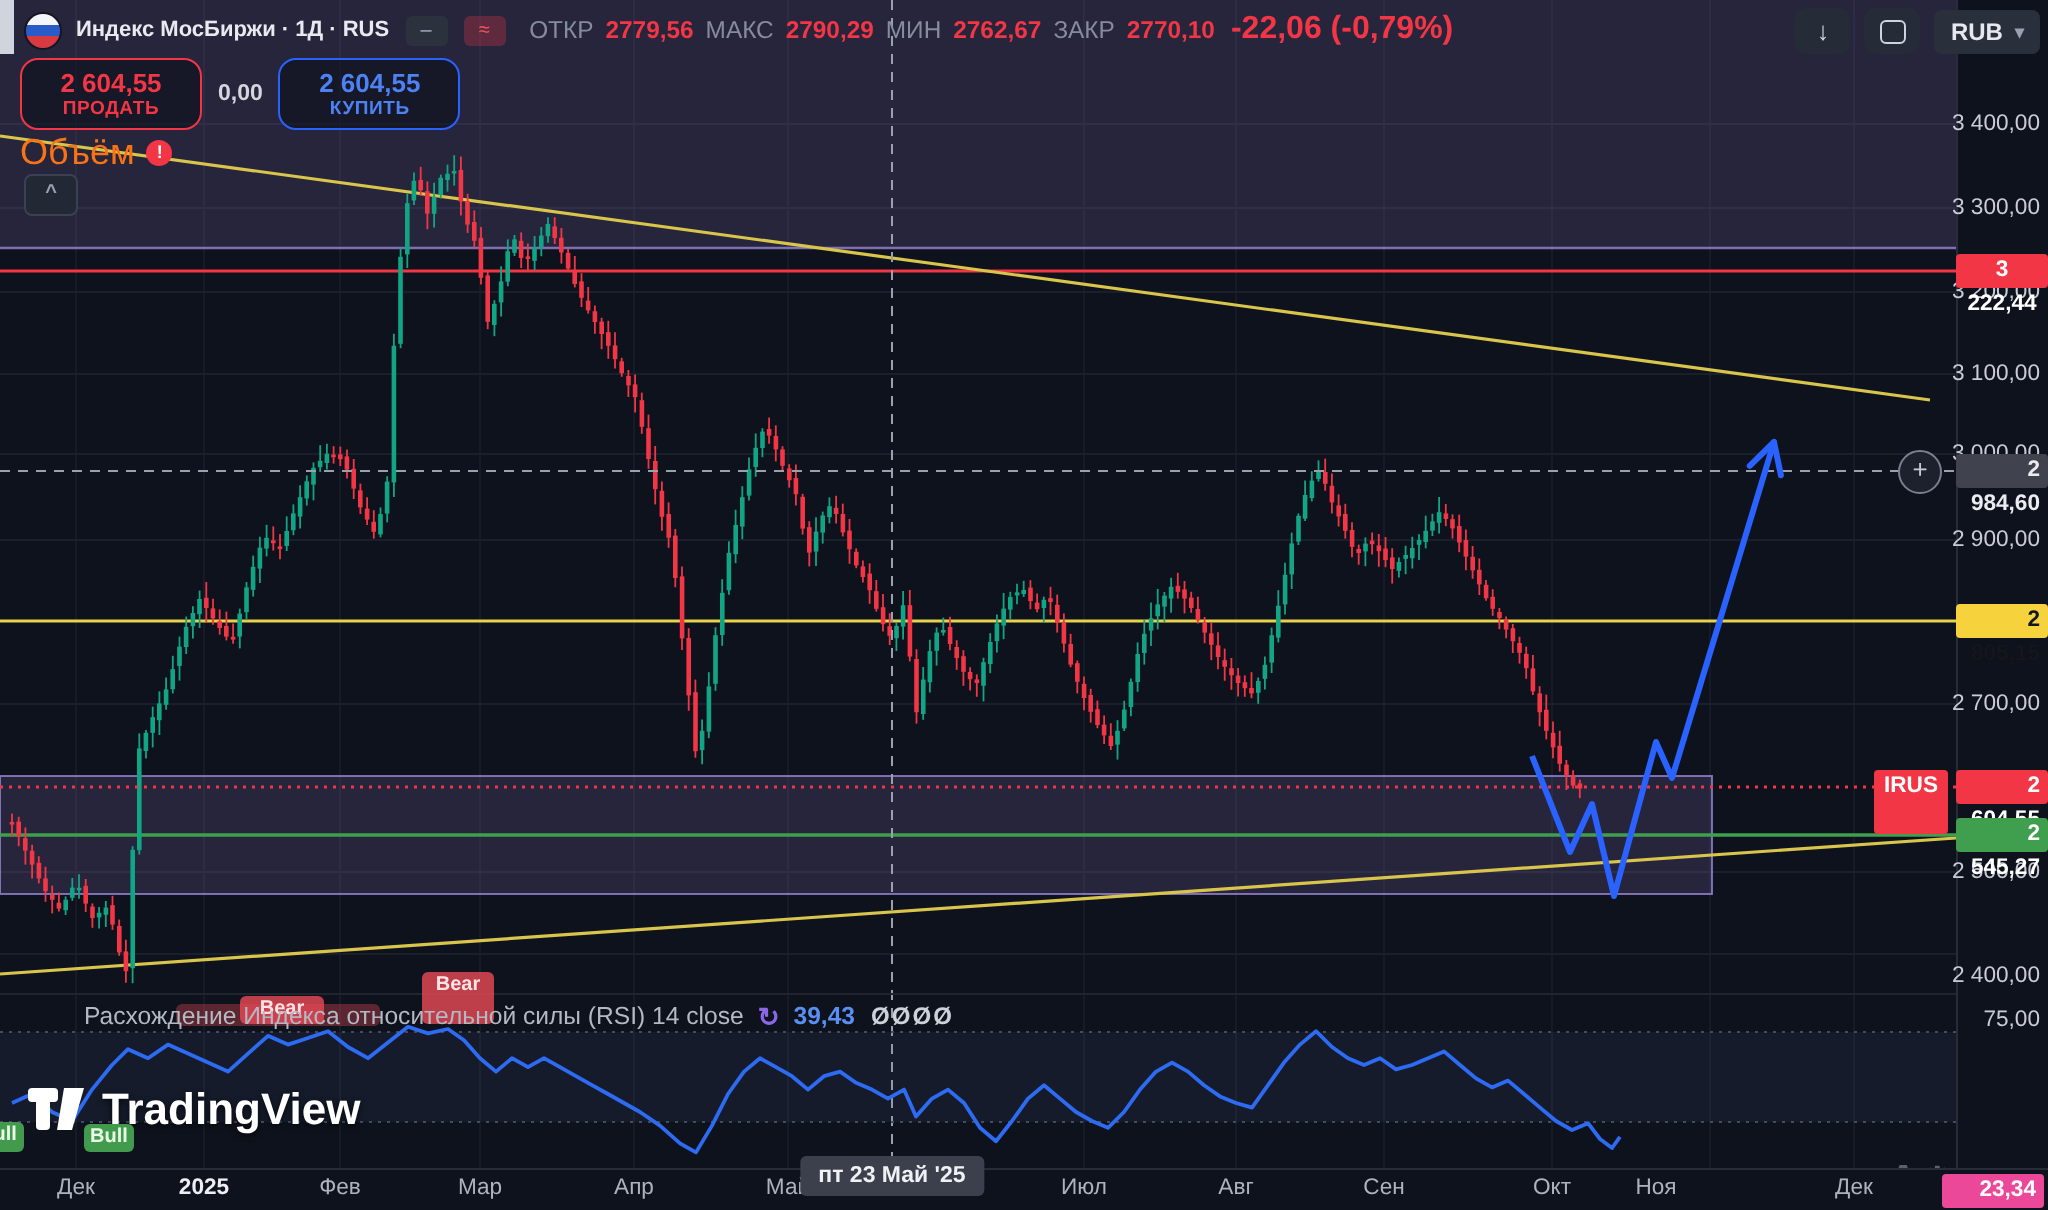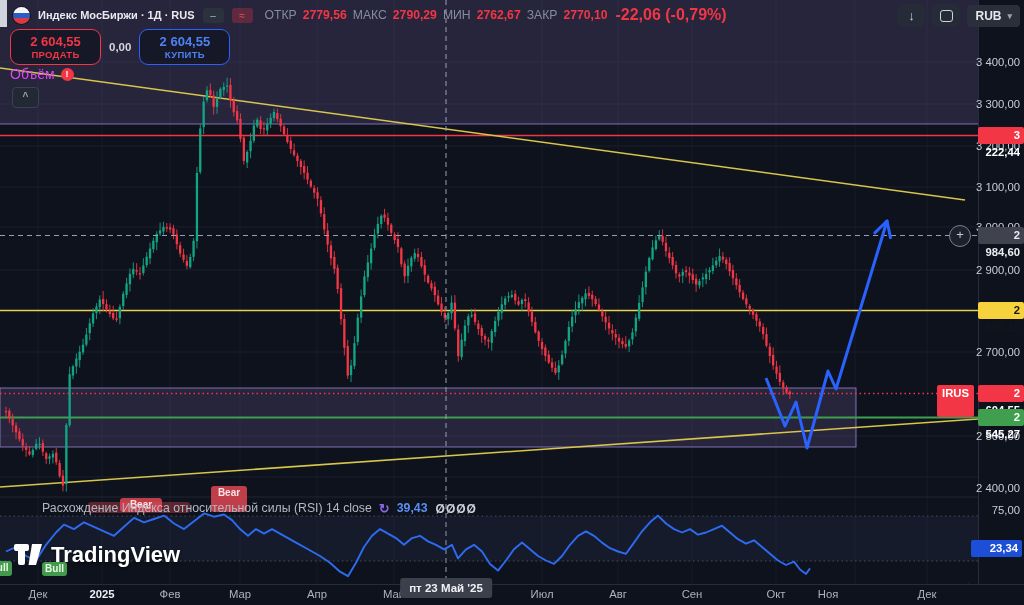--- a/index.html
+++ b/index.html
@@ -22,21 +22,21 @@
   .trade{position:absolute;top:29px;left:10px;display:flex;align-items:center;gap:8px;z-index:6;}
   .tbtn{width:89px;height:34px;border-radius:9px;display:flex;flex-direction:column;align-items:center;
     justify-content:center;background:rgba(10,14,24,.55);cursor:pointer;}
   .tbtn.sell{border:1.7px solid #f23645;color:#f23645;}
   .tbtn.buy{border:1.7px solid #2962ff;color:#4d82f5;}
   .tprice{font-size:13px;font-weight:700;line-height:15px;}
   .tlbl{font-size:9.5px;font-weight:700;letter-spacing:.3px;}
   .spread{font-size:11.5px;color:#d3d6df;font-weight:600;}
   
   .vol-row{position:absolute;top:66px;left:10px;display:flex;align-items:center;gap:6px;z-index:6;}
-  .vol-lbl{font-size:14px;color:#d946ef;}
+  .vol-lbl{font-size:18px;color:#f97316;}
   .warn{width:13px;height:13px;border-radius:50%;background:#f23645;color:#fff;font-size:9px;font-weight:700;
     text-align:center;line-height:13px;}
   .collapse-btn{position:absolute;top:87px;left:12px;width:25px;height:19px;background:#232835;border:1px solid #3a4152;
     border-radius:4px;color:#9aa0ad;font-size:10px;line-height:17px;text-align:center;font-weight:700;z-index:6;cursor:pointer;}
   
   .ctrl-row{position:absolute;top:4px;right:4px;display:flex;gap:7px;align-items:center;z-index:7;}
   .sq-btn{width:28px;height:23px;background:#262b38;border-radius:6px;color:#cfd3dc;display:flex;
     align-items:center;justify-content:center;font-size:13px;cursor:pointer;}
   .frame-ic{width:11px;height:10px;border:1.6px solid #cfd3dc;border-radius:3px;}
   .rub-btn{height:22px;background:#2a2f3c;border-radius:4px;color:#e6e8ee;font-size:12px;font-weight:600;
@@ -701,19 +701,19 @@
       <div class="ttick" style="left: 927px;">Дек</div>
     </div>
 
   <div id="signals">
       <div class="signal faint" style="left: 88px; top: 502px; width: 102px; height: 11px;"></div>
       <div class="signal" style="left: 120px; top: 498px; width: 42px; height: 14px;">Bear</div>
       <div class="signal" style="left: 211px; top: 486px; width: 36px; height: 26px;">Bear</div>
       <div class="signal bull" style="left: -14px; top: 561px; width: 26px; height: 15px;">Bull</div>
       <div class="signal bull" style="left: 42px; top: 562px; width: 25px; height: 14px;">Bull</div>
     </div>
-<div class="pchip" style="top: 127px; left: 978px; width: 38px; background: rgb(242, 54, 69); color: rgb(255, 255, 255);">3 222,44</div>
+<div class="pchip" style="top: 127px; left: 978px; width: 38px; background: rgb(242, 54, 69); color: rgb(255, 255, 255); text-align: center;">3 222,44</div>
     <div class="pchip" style="top: 227px; left: 978px; width: 38px; background: rgb(64, 67, 78); color: rgb(234, 236, 241);">2 984,60</div>
     <div class="pchip" style="top: 302px; left: 978px; width: 38px; background: rgb(246, 210, 60); color: rgb(20, 22, 29);">2 805,15</div>
     <div class="pchip" style="top: 385px; left: 978px; width: 38px; background: rgb(242, 54, 69); color: rgb(255, 255, 255);">2 604,55<span class="pfx">IRUS</span></div>
     <div class="pchip" style="top: 409px; left: 978px; width: 38px; background: rgb(63, 159, 78); color: rgb(255, 255, 255);">2 545,27</div>
-    <div class="pchip" style="top: 540px; left: 971px; width: 43px; background: #1d4ed8; color: rgb(255, 255, 255);">23,34</div>
+    <div class="pchip" style="top: 587px; left: 971px; width: 43px; background: #ec4899; color: rgb(255, 255, 255);">23,34</div>
   </div>
 
 </body></html>

